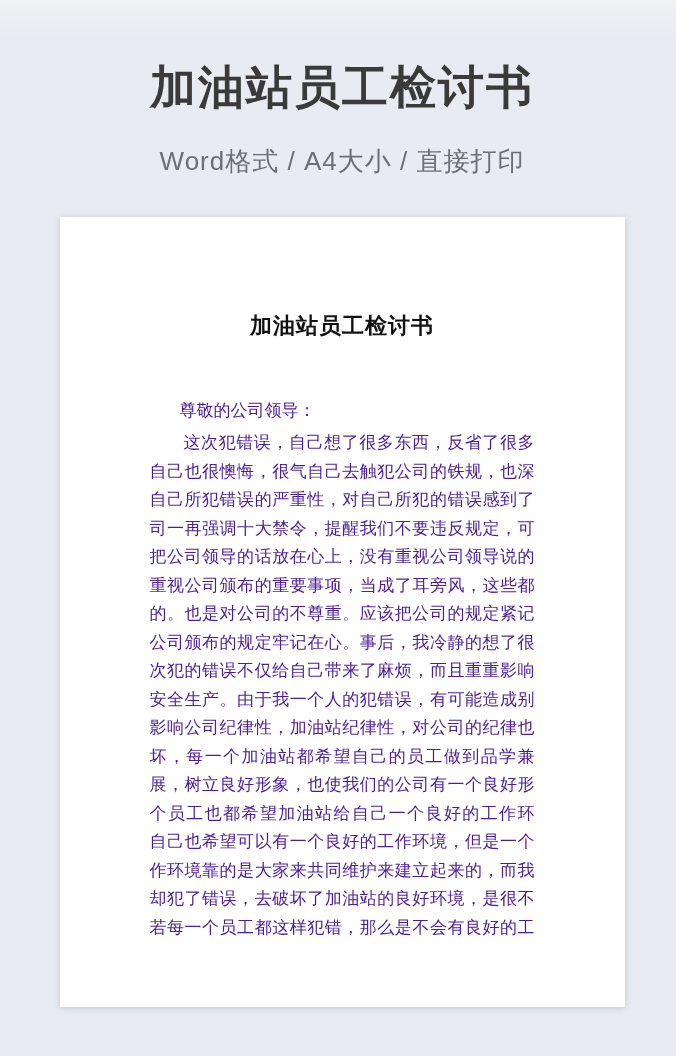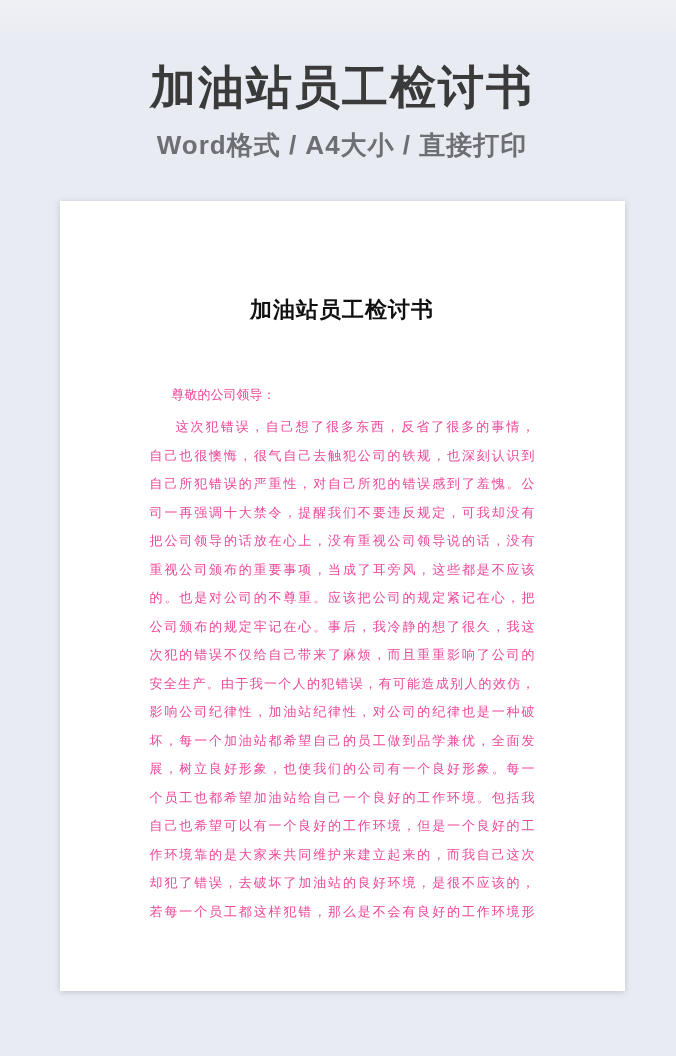--- a/index.html
+++ b/index.html
@@ -22,24 +22,24 @@
 
   .hero-title {
     font-size: 46px;
     line-height: 1.1;
     font-weight: 800;
     color: #3a3a3a;
     letter-spacing: 2px;
   }
 
   .hero-subtitle {
-    margin-top: 9px;
+    margin-top: 25px;
     font-size: 26px;
     line-height: 30px;
-    font-weight: 700;
+    font-weight: 400;
     color: #6d6f73;
     letter-spacing: 1px;
   }
 
   .page {
     width: 565px;
     height: 790px;
     margin: 33px auto 0;
     background: #ffffff;
     box-shadow: 0 1px 6px rgba(90, 100, 125, 0.28);
@@ -53,22 +53,22 @@
     line-height: 24px;
     font-weight: 600;
     color: #111111;
     text-align: center;
     letter-spacing: 1px;
   }
 
   .doc-text {
     margin-top: 47px;
     font-family: "Liberation Serif", "DejaVu Serif", serif;
-    font-size: 13px;
-    color: #ec4899;
+    font-size: 17px;
+    color: #4c1d95;
   }
 
   .doc-line {
     line-height: 28.5px;
     height: 28.5px;
     white-space: nowrap;
   }
 
   .doc-salutation {
     text-indent: 2em;

